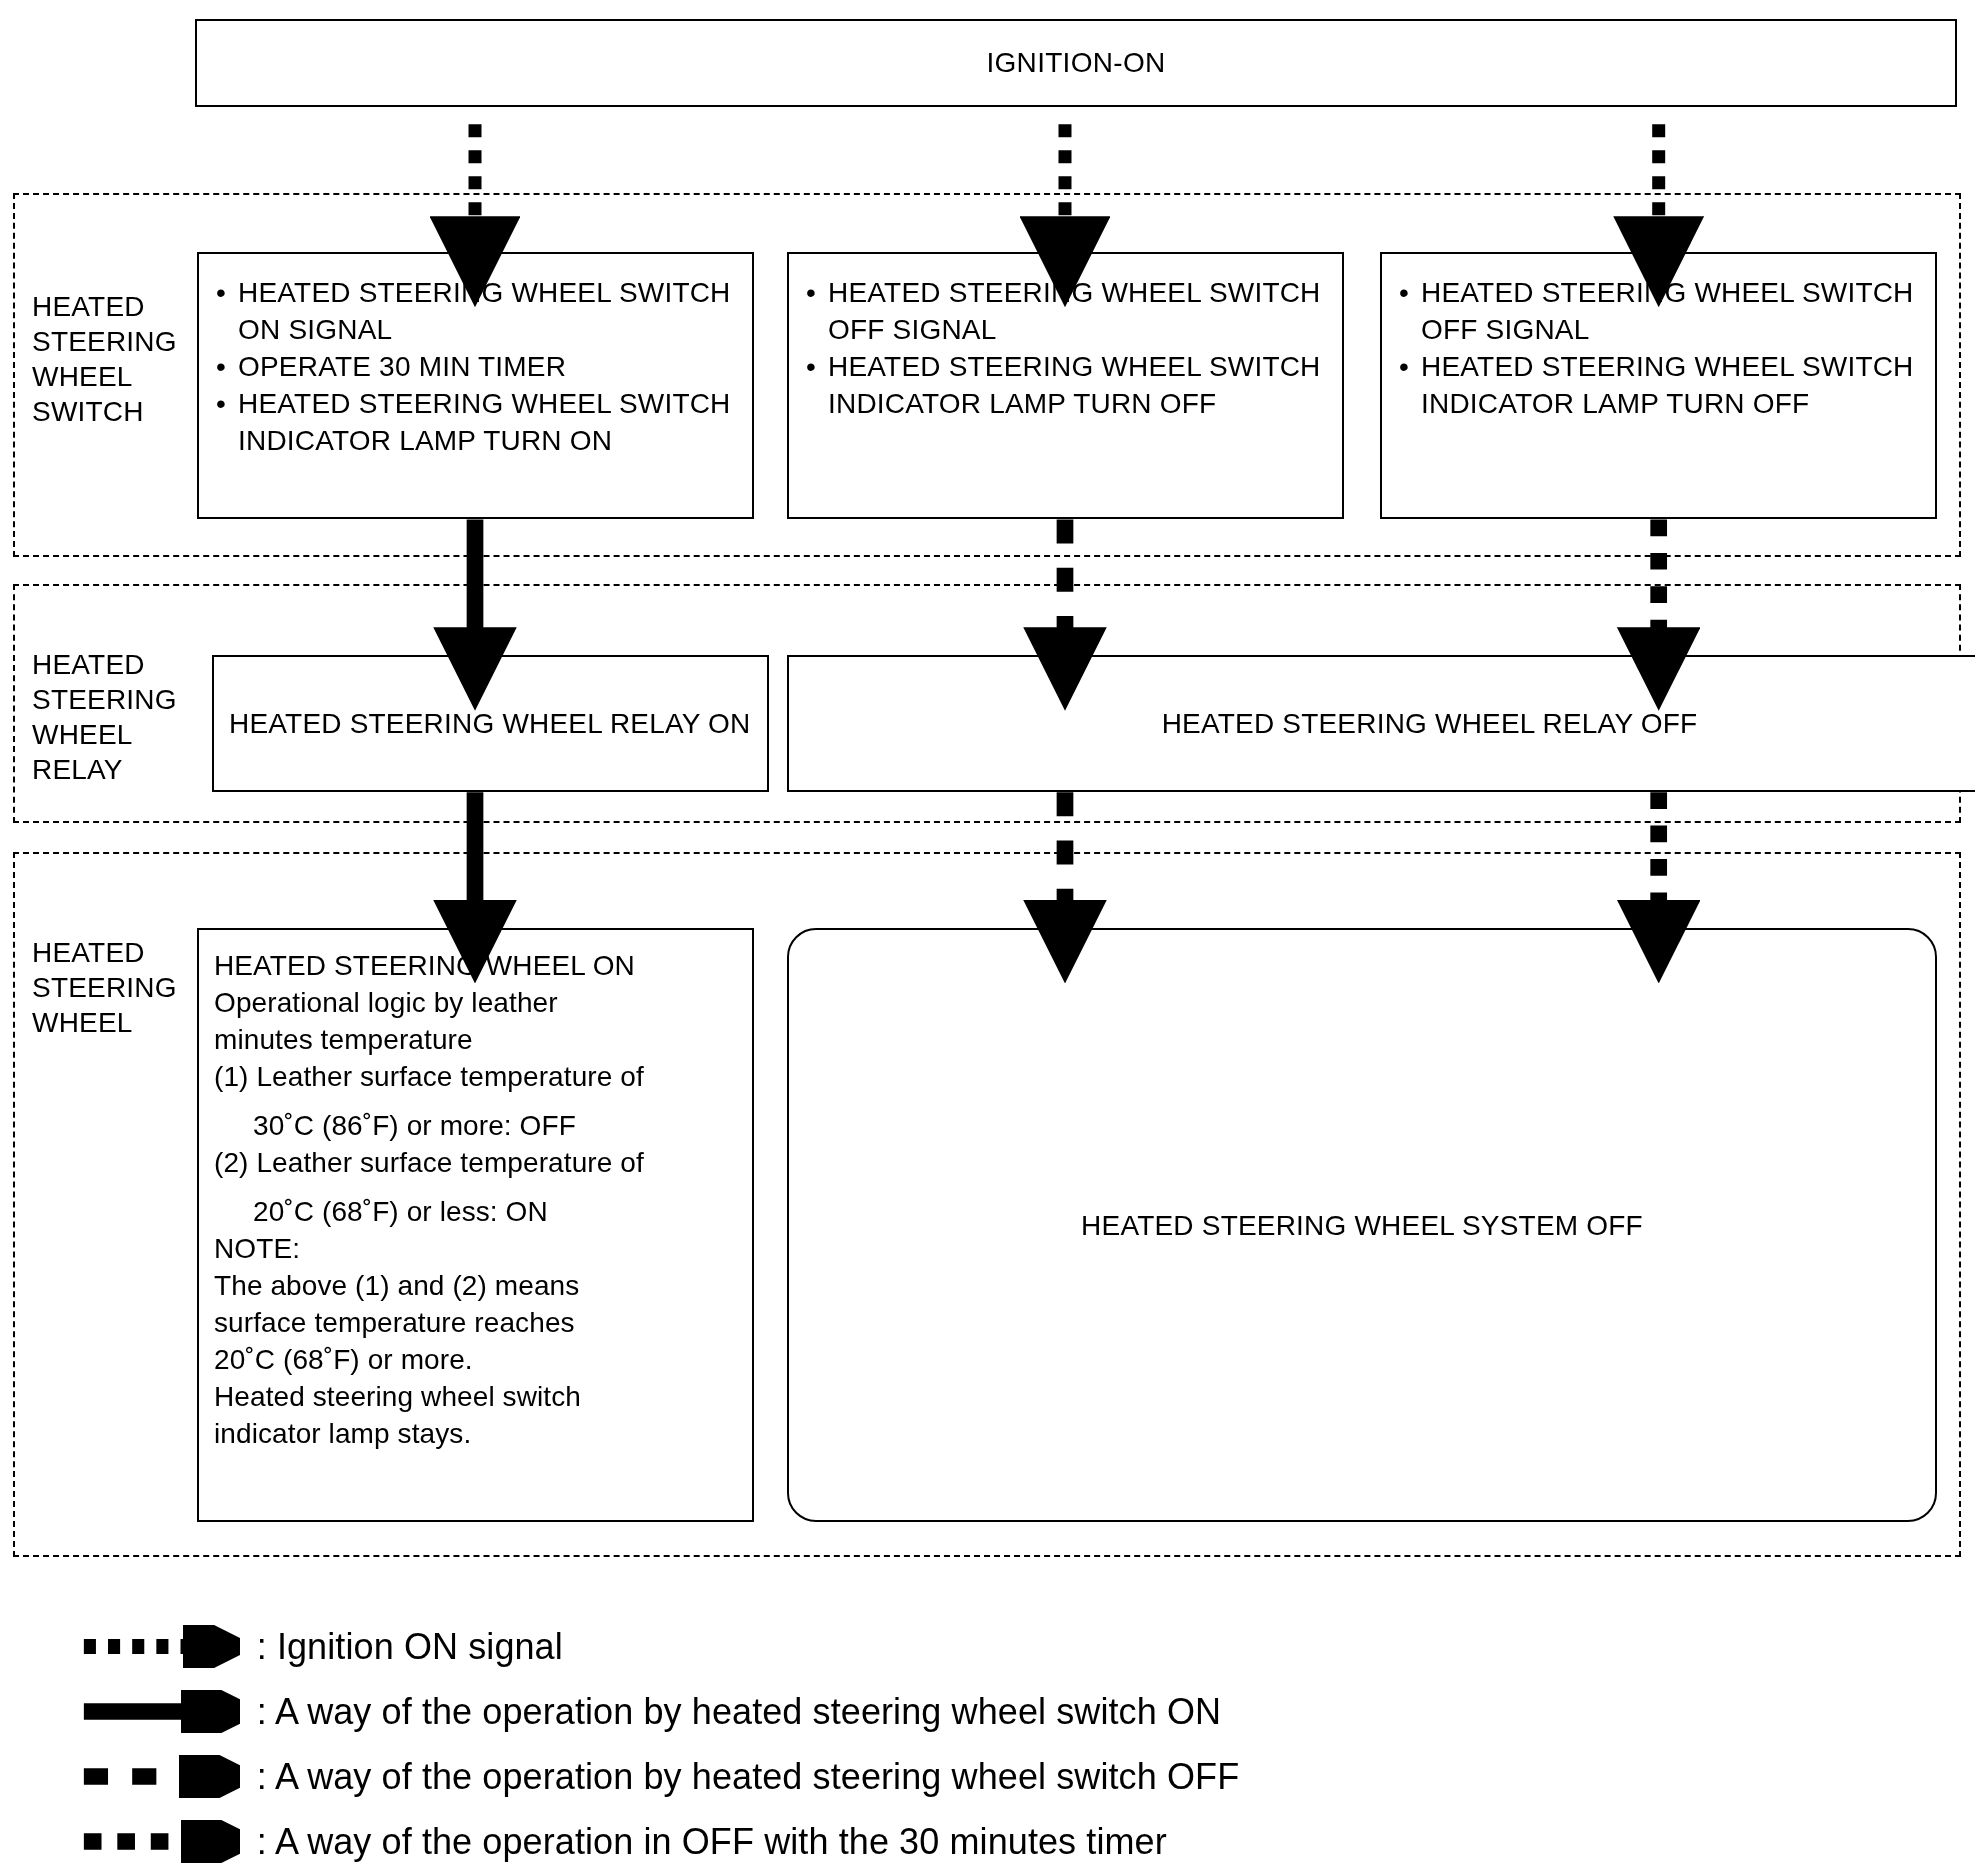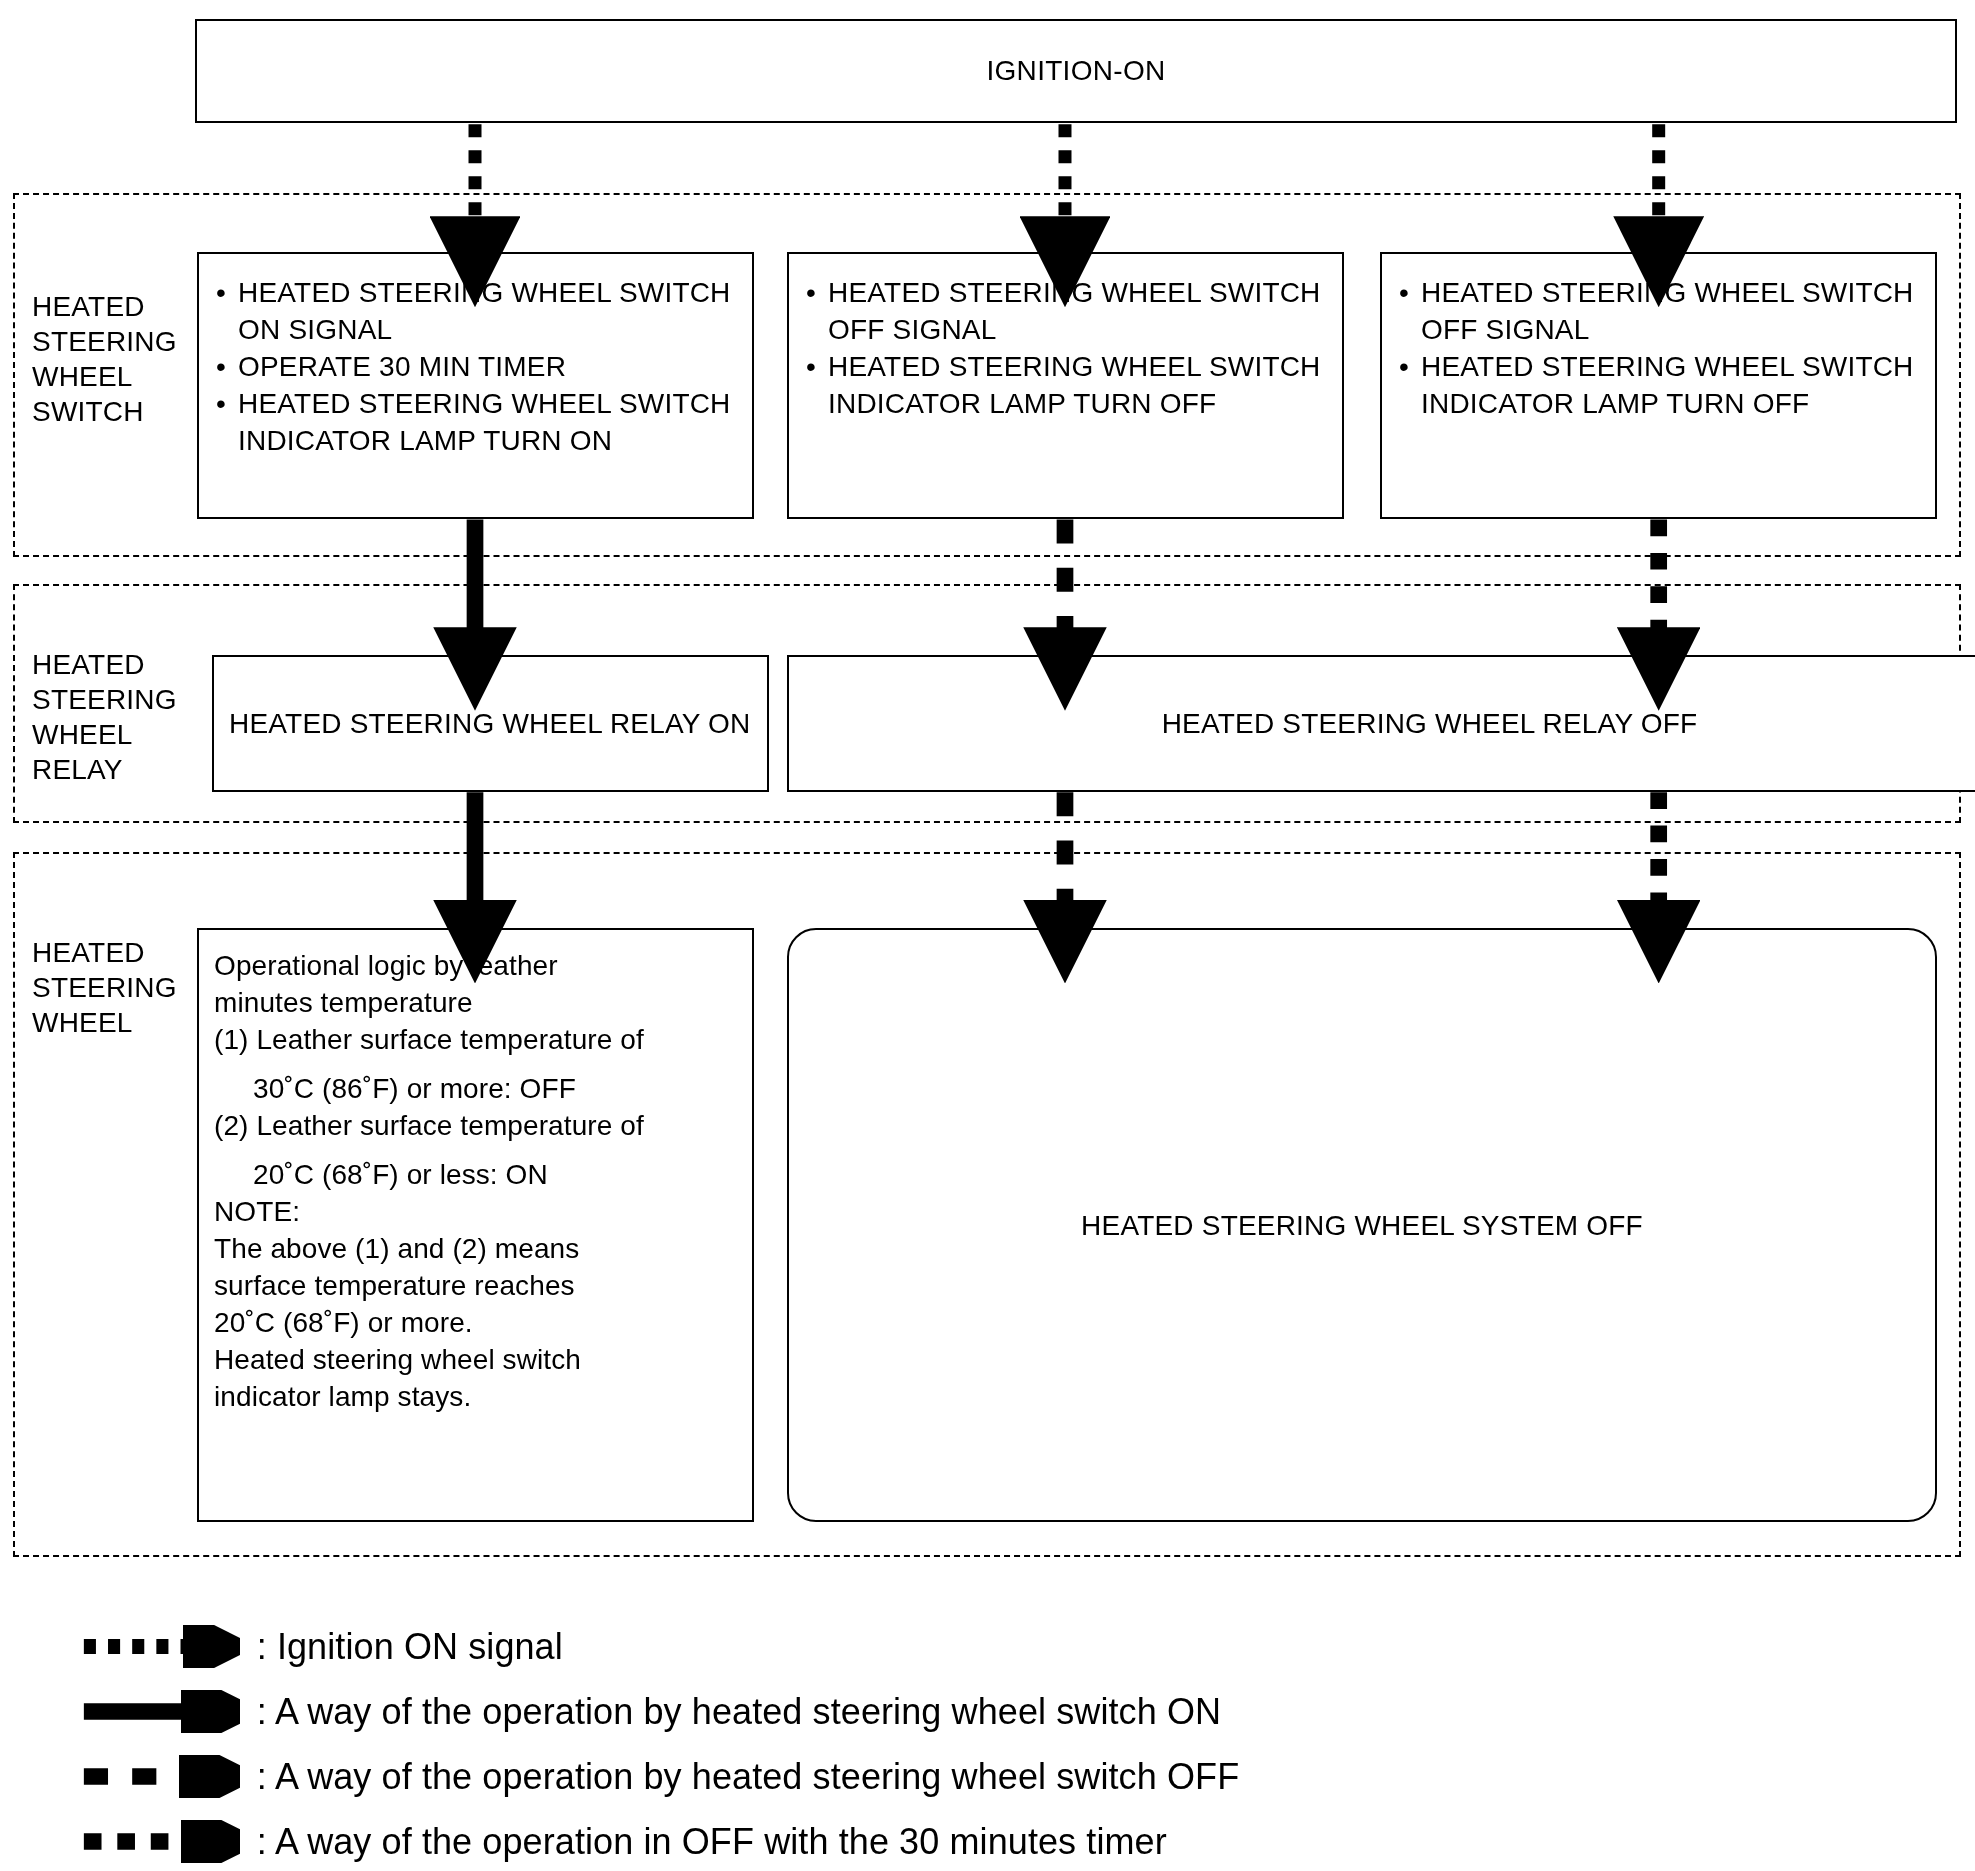--- a/index.html
+++ b/index.html
@@ -89,21 +89,21 @@
 
   
   .ind { display: block; padding-left: 39px; margin-top: 12px; }
   .hang { display: block; }
 </style>
 </head>
 <body>
 
 <div class="canvas">
 
-  <div class="box box-title-center t-ignition" style="left:195px; top:18.6px; width:1762px; height:104px;">
+  <div class="box box-title-center t-ignition" style="left:195px; top:18.6px; width:1762px; height:88px;">
     <span>IGNITION-ON</span>
   </div>
 
   <div class="group" style="left:13px; top:193px; width:1948px; height:364px;"></div>
   <div class="rowlabel t-rowlabel" style="left:32px; top:289px; width:167px;">HEATED
 STEERING
 WHEEL
 SWITCH</div>
 
   <div class="box" style="left:197px; top:252px; width:557px; height:267px; padding:20.4px 16.7px 0 15px;">
@@ -142,20 +142,21 @@
     <span>HEATED STEERING WHEEL RELAY OFF</span>
   </div>
 
   <div class="group" style="left:13px; top:852px; width:1948px; height:705px;"></div>
   <div class="rowlabel t-rowlabel" style="left:32px; top:935px; width:167px;">HEATED
 STEERING
 WHEEL</div>
 
   <div class="box" style="left:197px; top:928px; width:557px; height:594px; padding:16.7px 11px 0 15px;">
     <div class="t-mixed">
+      <span class="hang">HEATED STEERING WHEEL ON</span>
       <span class="hang">Operational logic by leather</span>
       <span class="hang">minutes temperature</span>
       <span class="hang">(1) Leather surface temperature of</span>
       <span class="ind">30˚C (86˚F) or more: OFF</span>
       <span class="hang">(2) Leather surface temperature of</span>
       <span class="ind">20˚C (68˚F) or less: ON</span>
       <span class="hang">NOTE:</span>
       <span class="hang">The above (1) and (2) means</span>
       <span class="hang">surface temperature reaches</span>
       <span class="hang">20˚C (68˚F) or more.</span>

